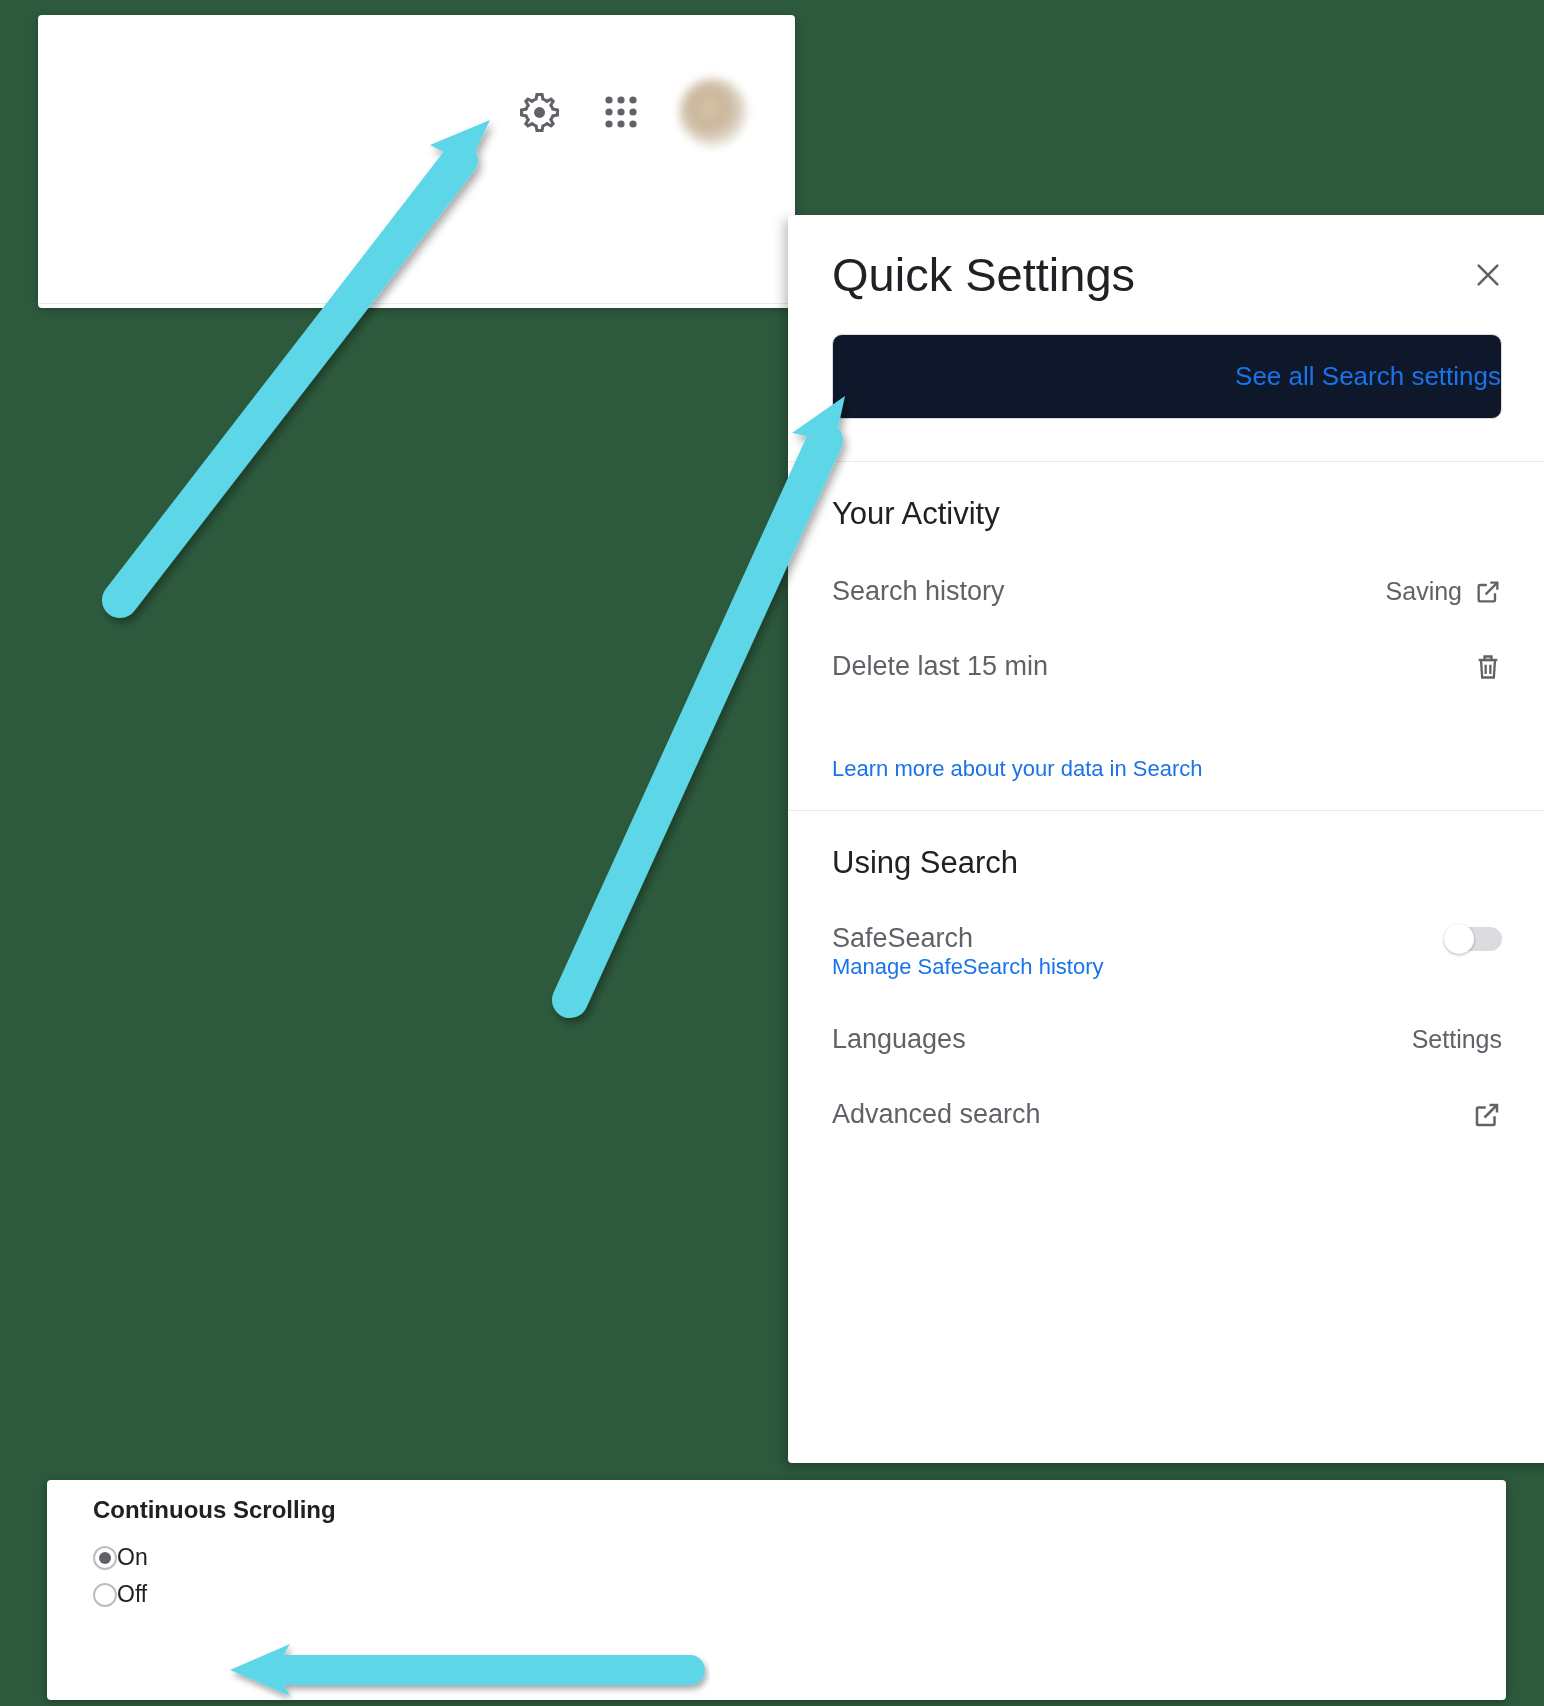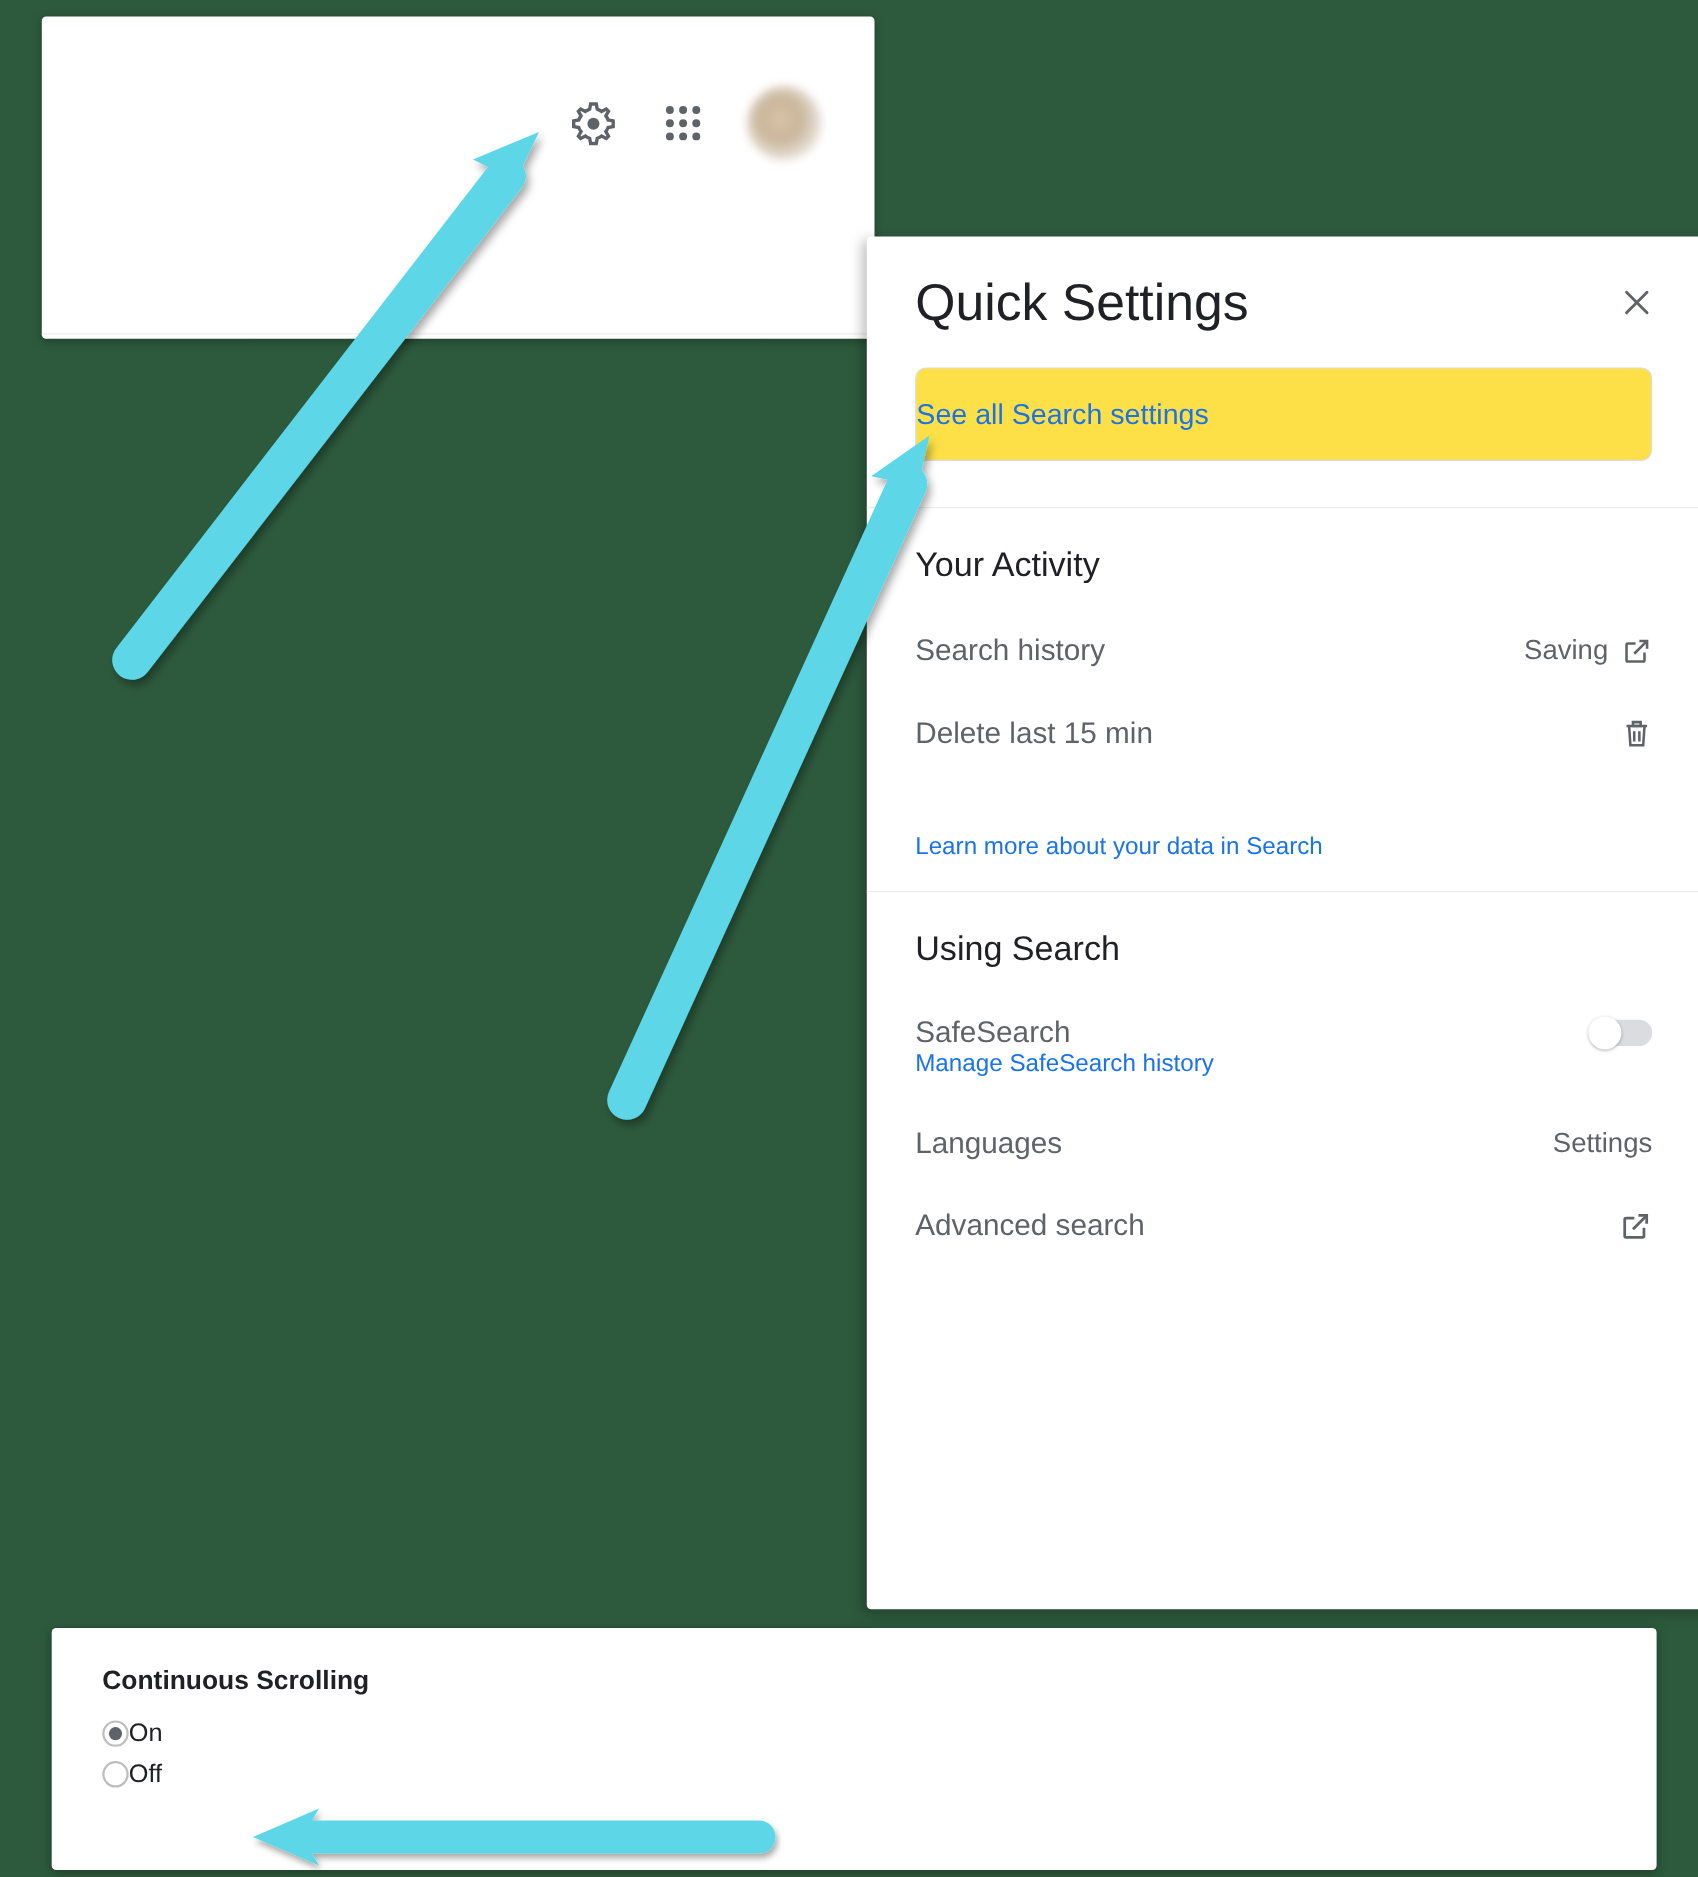--- a/index.html
+++ b/index.html
@@ -84,26 +84,26 @@
     cursor: pointer;
     color: #5f6368;
     display:flex;
     align-items:center;
     justify-content:center;
   }
   .qs-all-btn {
     width: 100%;
     border: 1px solid #dadce0;
     border-radius: 10px;
-    background: #fde047;
+    background: #0f172a;
     color: #1a73e8;
     font-size: 26px;
     font-weight: 400;
     padding: 26px 0;
-    text-align: left;
+    text-align: right;
     cursor: pointer;
     margin-bottom: 42px;
   }
   .qs-divider {
     height: 1px;
     background: #e8eaed;
     margin: 0 -44px;
   }
   .qs-section-title {
     font-size: 31px;
@@ -175,21 +175,21 @@
   
   .panel-scroll {
     position: absolute;
     left: 47px;
     top: 1480px;
     width: 1459px;
     height: 220px;
     background: #fff;
     border-radius: 4px;
     box-shadow: 0 2px 10px rgba(0,0,0,0.3);
-    padding: 34px 46px;
+    padding: 16px 46px;
   }
   .cs-title {
     font-size: 24px;
     font-weight: 700;
     color: #202124;
     margin-bottom: 20px;
   }
   .cs-desc {
     font-size: 23px;
     color: #202124;

